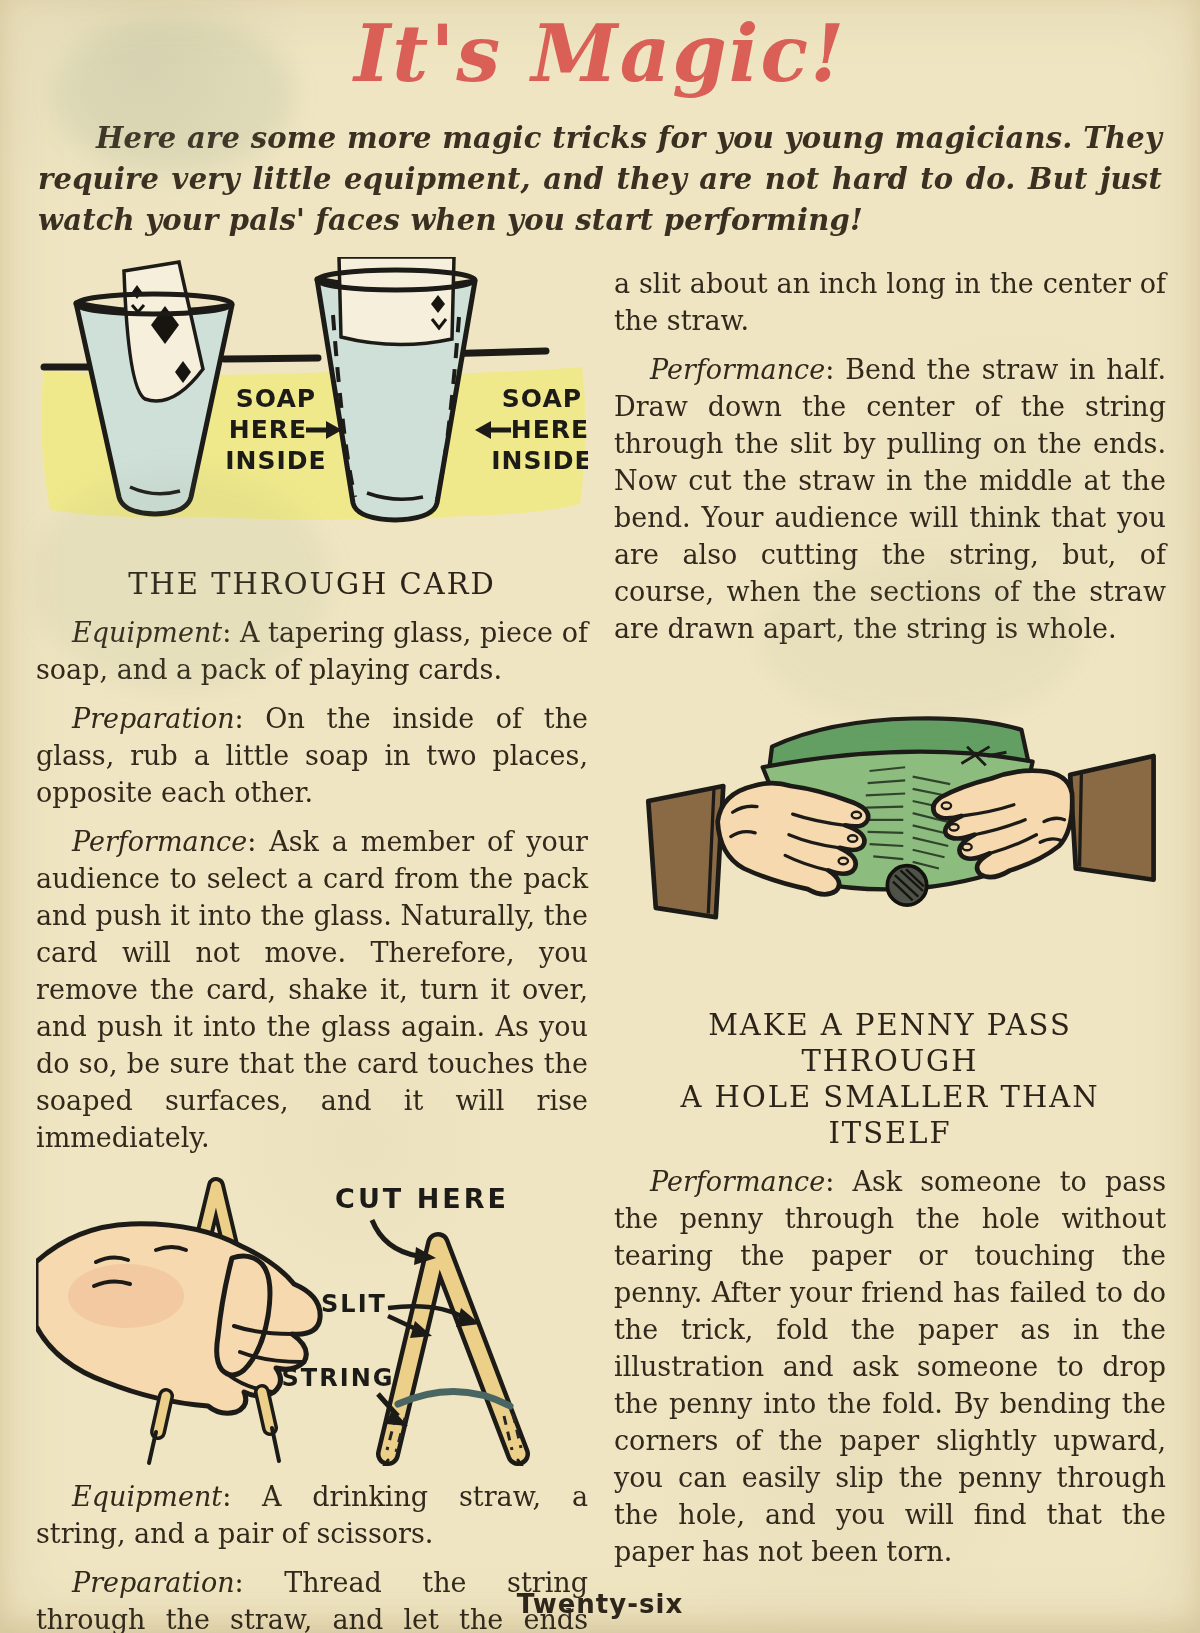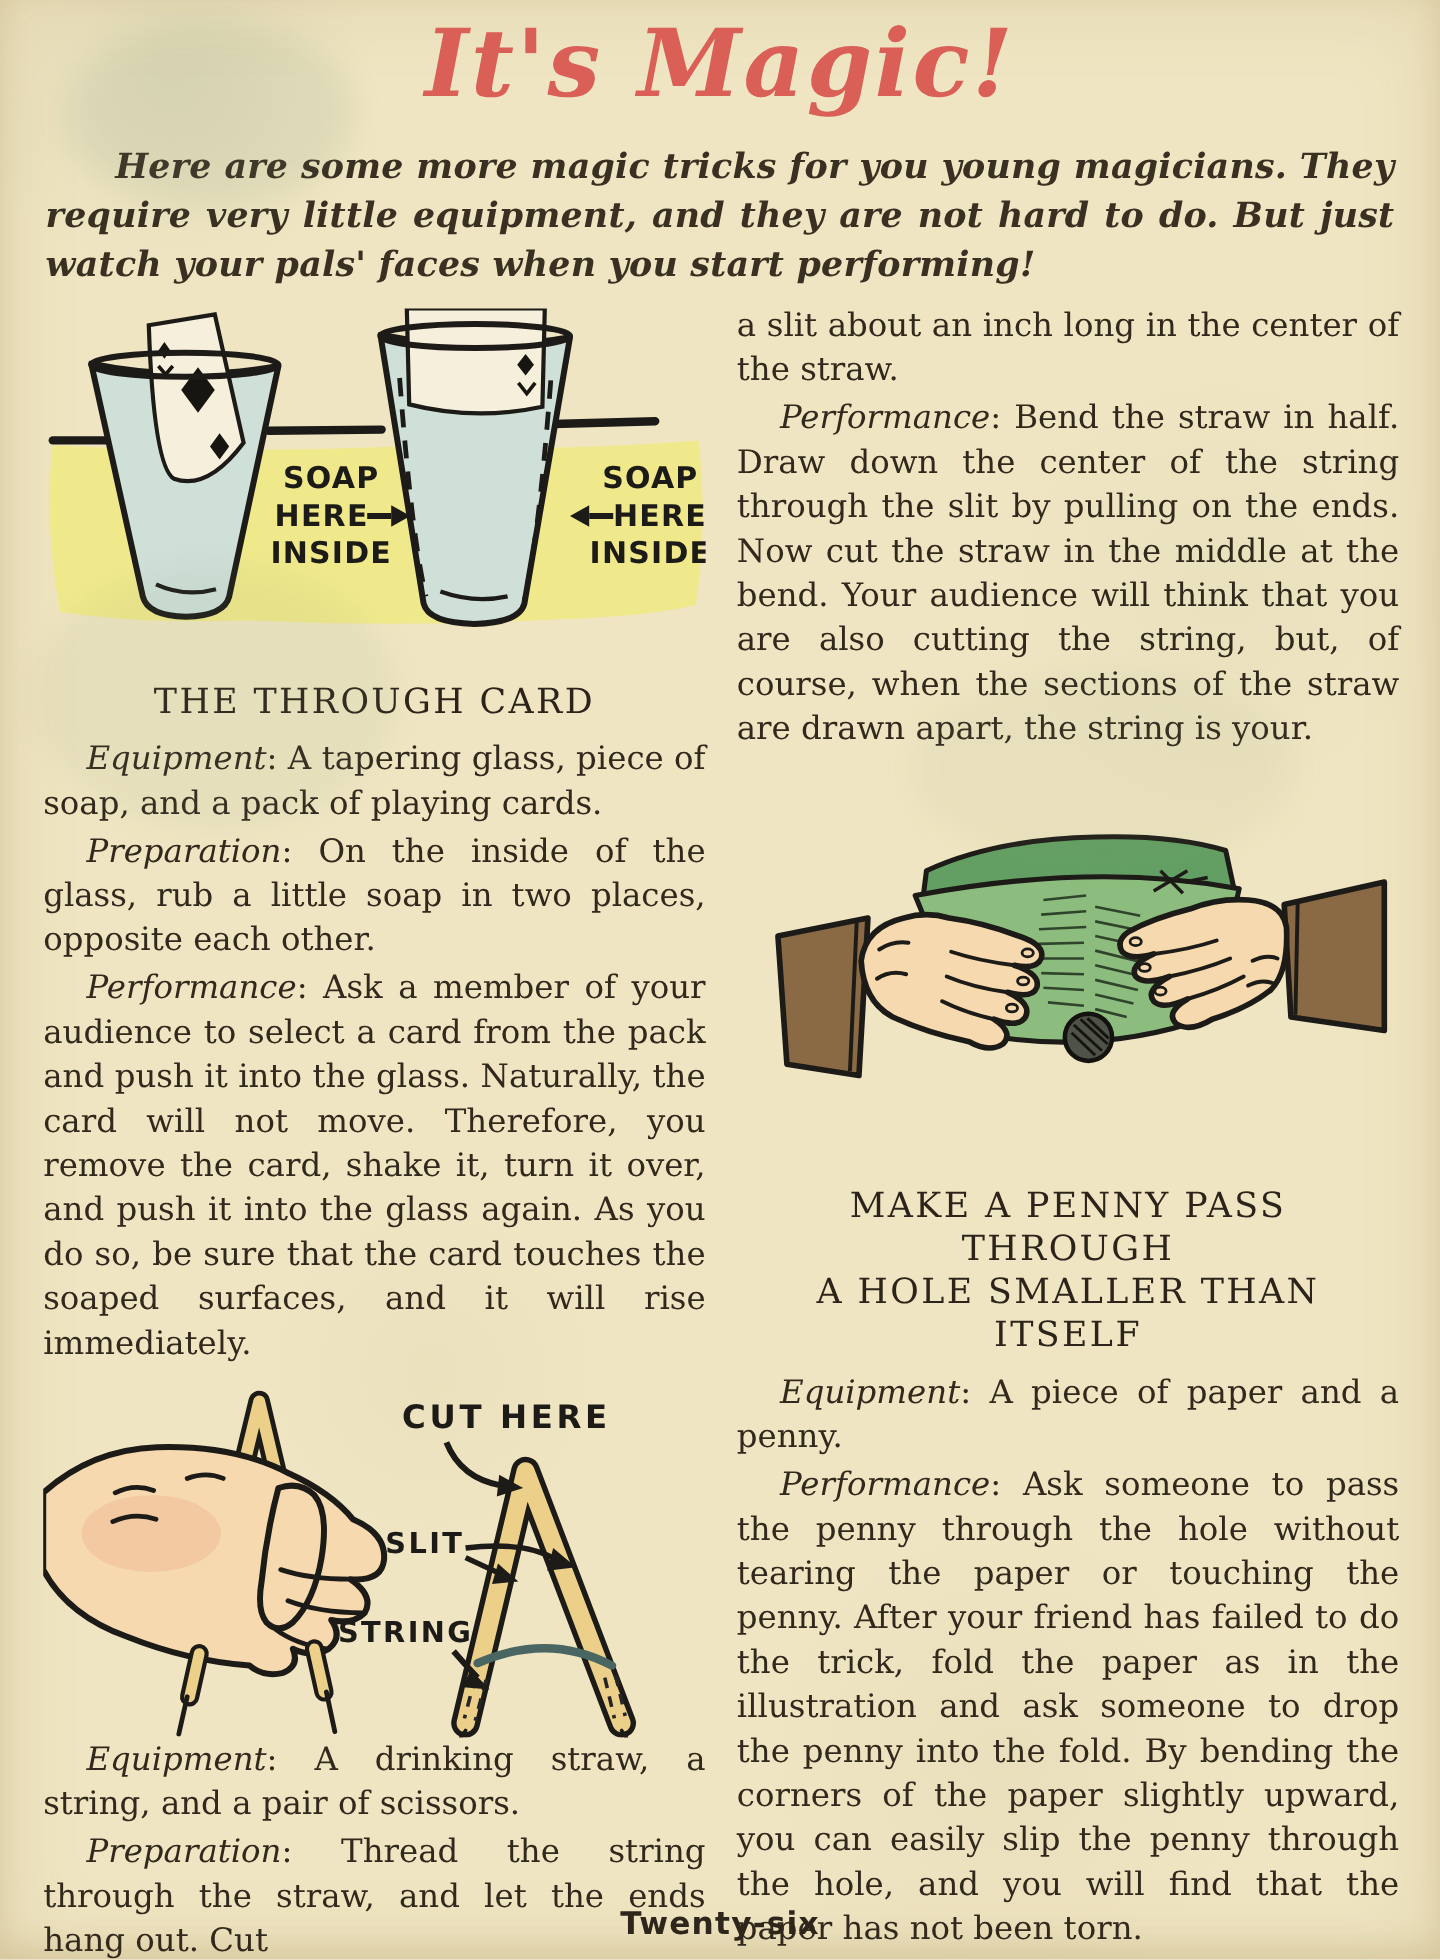--- a/index.html
+++ b/index.html
@@ -24,21 +24,21 @@
     font:italic 700 78px/92px "DejaVu Serif", serif;
     color:#d95f57;letter-spacing:2px;
   }
   .intro{
     margin:18px 0 0;padding:0 38px;
     font:italic 700 29px/41px "DejaVu Serif", serif;
     text-align:justify;text-indent:58px;letter-spacing:0.2px;color:#3a3022;
   }
   .columns{display:flex;gap:26px;padding:0 36px;margin-top:12px;}
   .col{width:552px;}
-  .para{font:27px/37px "DejaVu Serif", serif;text-align:justify;text-indent:36px;margin:0 0 3px;}
+  .para{font:27px/37px "DejaVu Serif", serif;text-align:justify;text-indent:36px;margin:12px 0 3px;}
   .para.no-indent{text-indent:0;}
   .lead{font-style:italic;}
   h2{
     font:400 29px/36px "DejaVu Serif", serif;color:#2c241a;
     text-align:center;letter-spacing:2px;margin:24px 0 12px;font-weight:normal;
   }
   h2 .hline{display:block;}
   .illo{display:block;}
   .illo.glasses{margin:4px 0 0;}
   .illo.straw{margin:10px 0 0;}
@@ -168,21 +168,21 @@
         </g>
       </svg>
 
 
       <p class="para"><span class="lead">Equipment</span><span>: A drinking straw, a string, and a pair of scissors.</span></p>
       <p class="para"><span class="lead">Preparation</span><span>: Thread the string through the straw, and let the ends hang out. Cut</span></p>
     </div>
 
     <div class="col">
       <p class="para no-indent">a slit about an inch long in the center of the straw.</p>
-      <p class="para"><span class="lead">Performance</span><span>: Bend the straw in half. Draw down the center of the string through the slit by pulling on the ends. Now cut the straw in the middle at the bend. Your audience will think that you are also cutting the string, but, of course, when the sections of the straw are drawn apart, the string is your.</span></p>
+      <p class="para"><span class="lead">Performance</span><span>: Bend the straw in half. Draw down the center of the string through the slit by pulling on the ends. Now cut the straw in the middle at the bend. Your audience will think that you are also cutting the string, but, of course, when the sections of the straw are drawn apart, the string is whole.</span></p>
 
       <svg class="illo hands" viewBox="0 0 557 320" width="557" height="300">
 
         <path d="M18 128 L98 112 L90 252 L26 242 Z" fill="#8a6a44" stroke="#1d1b17" stroke-width="5" stroke-linejoin="round"></path>
         <path d="M88 116 L82 248" stroke="#1d1b17" stroke-width="3.5" fill="none"></path>
         <path d="M468 100 L557 80 L557 212 L474 200 Z" fill="#8a6a44" stroke="#1d1b17" stroke-width="5" stroke-linejoin="round"></path>
         <path d="M480 98 L478 198" stroke="#1d1b17" stroke-width="3.5" fill="none"></path>
 
         <path d="M150 70 Q210 42 300 40 Q370 38 416 52 L426 98 Q300 70 146 102 Z" fill="#639f63" stroke="#1d1b17" stroke-width="4.5" stroke-linejoin="round"></path>
         <path d="M140 92 Q300 62 428 86 L402 200 Q300 236 190 214 Z" fill="#8dbd7e" stroke="#1d1b17" stroke-width="4.5" stroke-linejoin="round"></path>
@@ -250,19 +250,18 @@
             <path d="M293 201 L312 219"></path>
           </g>
         </g>
       </svg>
 
       <h2 style="margin-top:26px;">
         <span class="hline">MAKE A PENNY PASS THROUGH</span>
         <span class="hline">A HOLE SMALLER THAN ITSELF</span>
       </h2>
 
-      <p class="para"><span class="lead">Equipment</span><span>: A piece of paper and a penny.</span></p>
       <p class="para"><span class="lead">Performance</span><span>: Ask someone to pass the penny through the hole without tearing the paper or touching the penny. After your friend has failed to do the trick, fold the paper as in the illustration and ask someone to drop the penny into the fold. By bending the corners of the paper slightly upward, you can easily slip the penny through the hole, and you will find that the paper has not been torn.</span></p>
     </div>
   </div>
 
   <div class="footer">Twenty-six</div>
 </div>
 
 </body></html>

